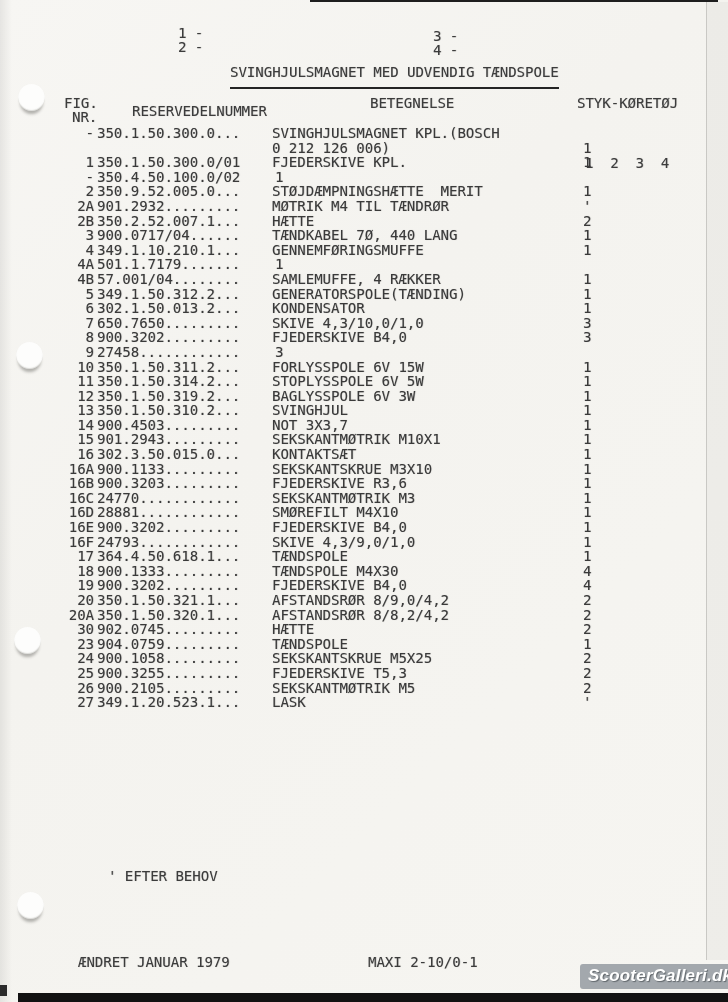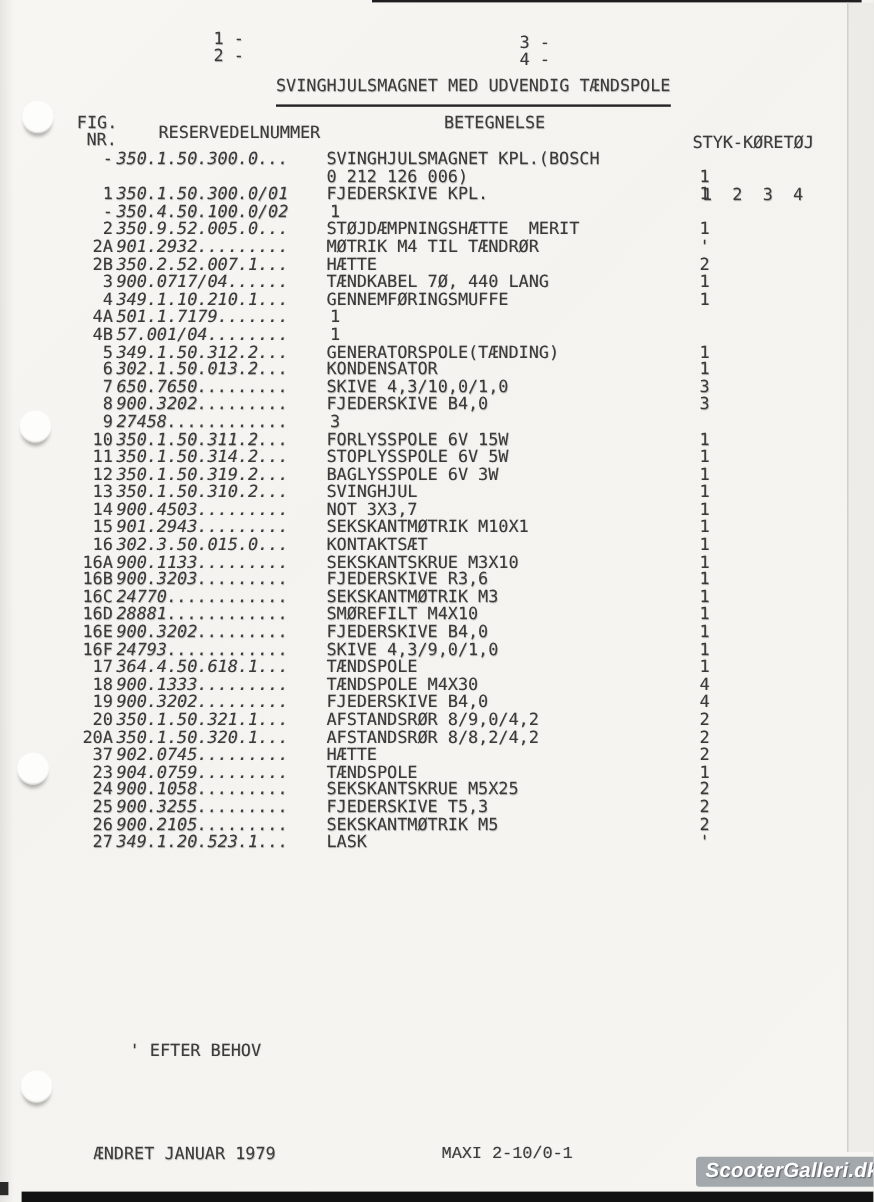--- a/index.html
+++ b/index.html
@@ -72,21 +72,21 @@
     position: absolute; left: 0; top: 126px; width: 700px;
   }
   .row {
     display: grid;
     grid-template-columns: 94px 178px 308px 120px;
     font-size: 14px; line-height: 14.6px;
     white-space: pre;
     text-shadow: 0.4px 0.4px 0.7px rgba(70,70,70,0.45);
   }
   .cell-fig  { text-align: right; }
-  .cell-num  { padding-left: 3px; font-style: italic; }
+  .cell-num  { padding-left: 3px; }
   .cell-name { padding-left: 0; }
   .cell-qty  { padding-left: 3px; }
 
   .watermark {
     position: absolute; left: 580px; top: 964px;
     background: #a3a8ad;
     border-radius: 3px;
     padding: 2px 8px 3px 8px;
     font-family: "Liberation Sans", sans-serif;
     font-style: italic;
@@ -118,21 +118,21 @@
   <div class="type" style="left:178px; top:40px;">2 -</div>
   <div class="type" style="left:433px; top:29px;">3 -</div>
   <div class="type" style="left:433px; top:43px;">4 -</div>
 
   <div class="page-title">SVINGHJULSMAGNET MED UDVENDIG TÆNDSPOLE</div>
 
   <div class="type" style="left:64px;  top:96px;">FIG.</div>
   <div class="type" style="left:72px;  top:110px;">NR.</div>
   <div class="type" style="left:113px; top:104px;margin-left:19px;">RESERVEDELNUMMER</div>
   <div class="type" style="left:370px; top:96px;">BETEGNELSE</div>
-  <div class="type" style="left:577px; top:112px;">STYK-KØRETØJ</div>
+  <div class="type" style="left:577px; top:96px;">STYK-KØRETØJ</div>
   <div class="type" style="left:585px; top:112px;margin-top:44px;">1  2  3  4</div>
 
   <div class="parts-table">
 
       <div class="row">
         <span class="cell-fig">-</span>
         <span class="cell-num">350.1.50.300.0...</span>
         <span class="cell-name">SVINGHJULSMAGNET KPL.(BOSCH</span>
         <span class="cell-qty"></span>
       </div>
@@ -194,20 +194,21 @@
 
       <div class="row">
         <span class="cell-fig">4A</span>
         <span class="cell-num">501.1.7179.......</span>
         <span class="cell-qty">1</span>
       </div>
 
       <div class="row">
         <span class="cell-fig">4B</span>
         <span class="cell-num">57.001/04........</span>
+        <span class="cell-name">SAMLEMUFFE, 4 RÆKKER</span>
         <span class="cell-qty">1</span>
       </div>
 
       <div class="row">
         <span class="cell-fig">5</span>
         <span class="cell-num">349.1.50.312.2...</span>
         <span class="cell-name">GENERATORSPOLE(TÆNDING)</span>
         <span class="cell-qty">1</span>
       </div>
 
@@ -358,21 +359,21 @@
       </div>
 
       <div class="row">
         <span class="cell-fig">20A</span>
         <span class="cell-num">350.1.50.320.1...</span>
         <span class="cell-name">AFSTANDSRØR 8/8,2/4,2</span>
         <span class="cell-qty">2</span>
       </div>
 
       <div class="row">
-        <span class="cell-fig">37</span>
+        <span class="cell-fig">30</span>
         <span class="cell-num">902.0745.........</span>
         <span class="cell-name">HÆTTE</span>
         <span class="cell-qty">2</span>
       </div>
 
       <div class="row">
         <span class="cell-fig">23</span>
         <span class="cell-num">904.0759.........</span>
         <span class="cell-name">TÆNDSPOLE</span>
         <span class="cell-qty">1</span>
@@ -403,17 +404,17 @@
         <span class="cell-fig">27</span>
         <span class="cell-num">349.1.20.523.1...</span>
         <span class="cell-name">LASK</span>
         <span class="cell-qty">'</span>
       </div>
     </div>
 
   <div class="type" style="left:108px; top:869px;">' EFTER BEHOV</div>
 
   <div class="type" style="left:78px;  top:955px;">ÆNDRET JANUAR 1979</div>
-  <div class="type" style="left:368px; top:955px;font-family:Liberation Mono, monospace;">MAXI 2-10/0-1</div>
+  <div class="type" style="left:368px; top:955px;">MAXI 2-10/0-1</div>
 
   <div class="watermark">ScooterGalleri.dk</div>
 
 </div>
 
 </body></html>

